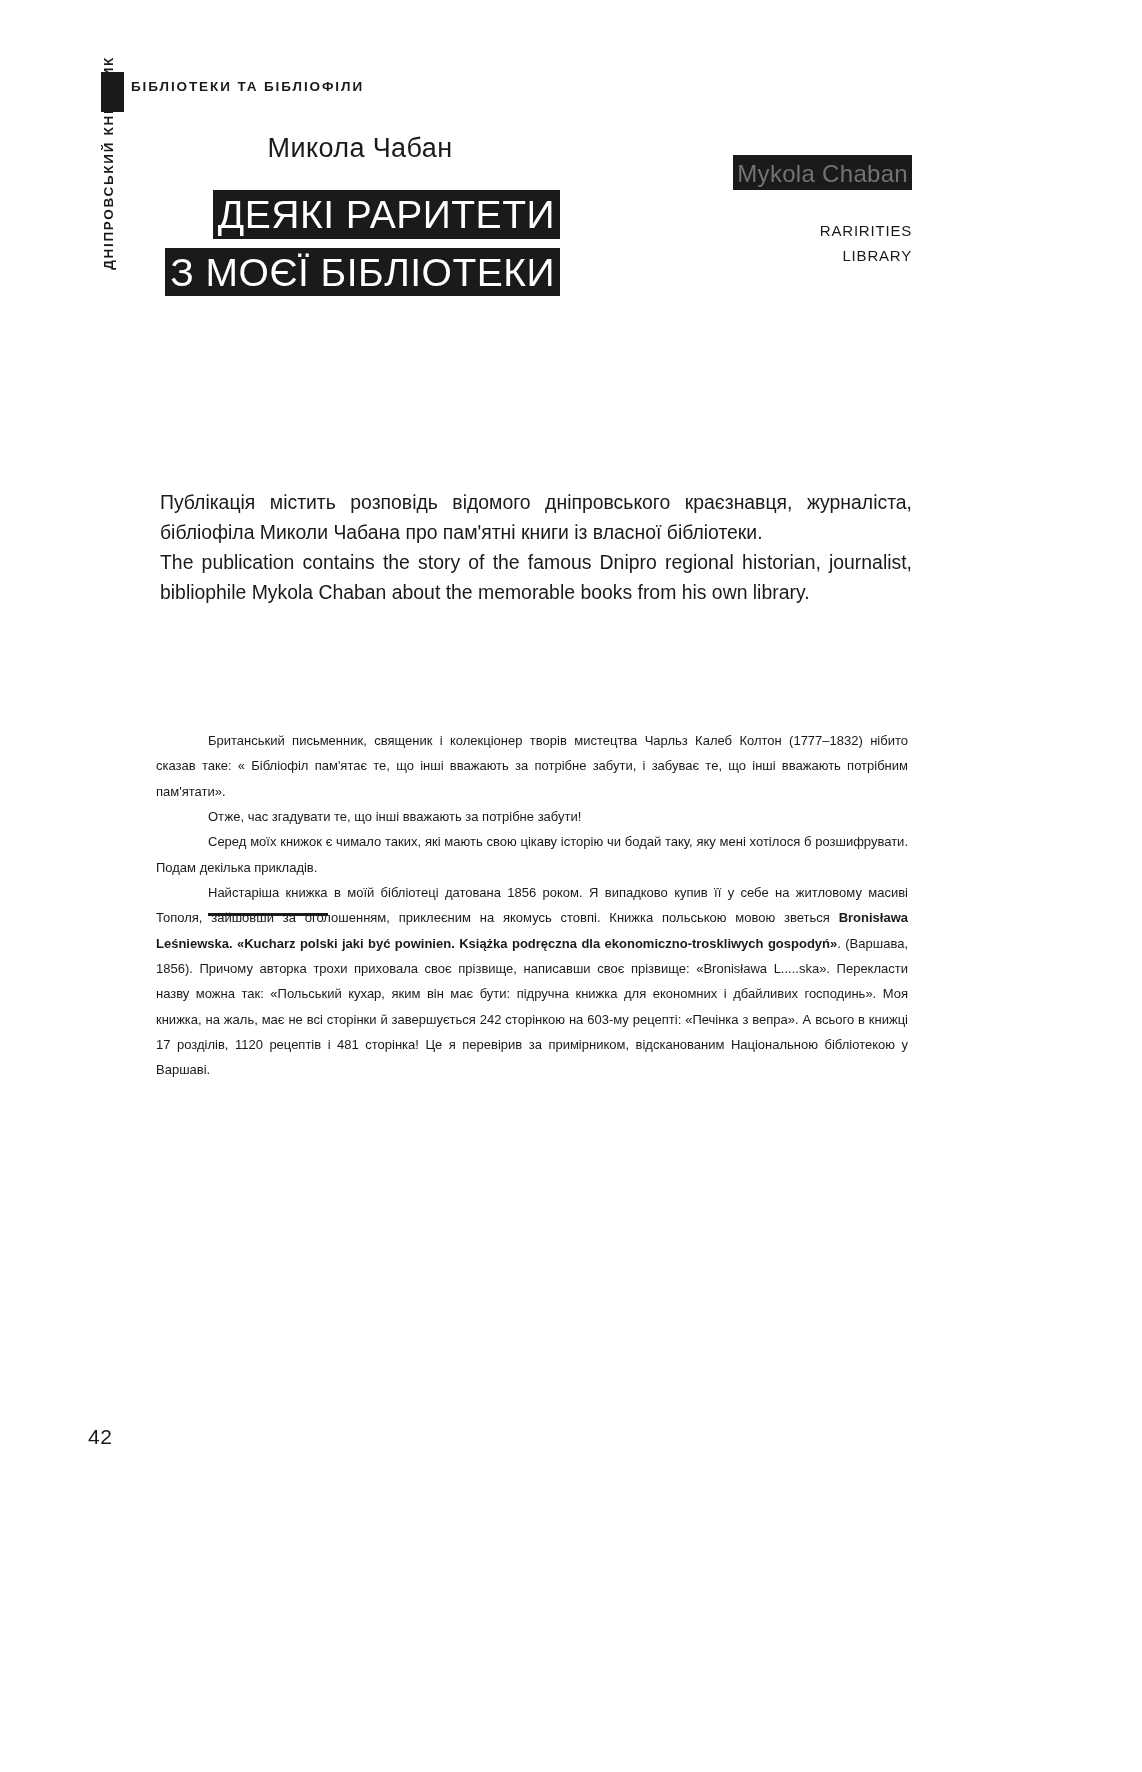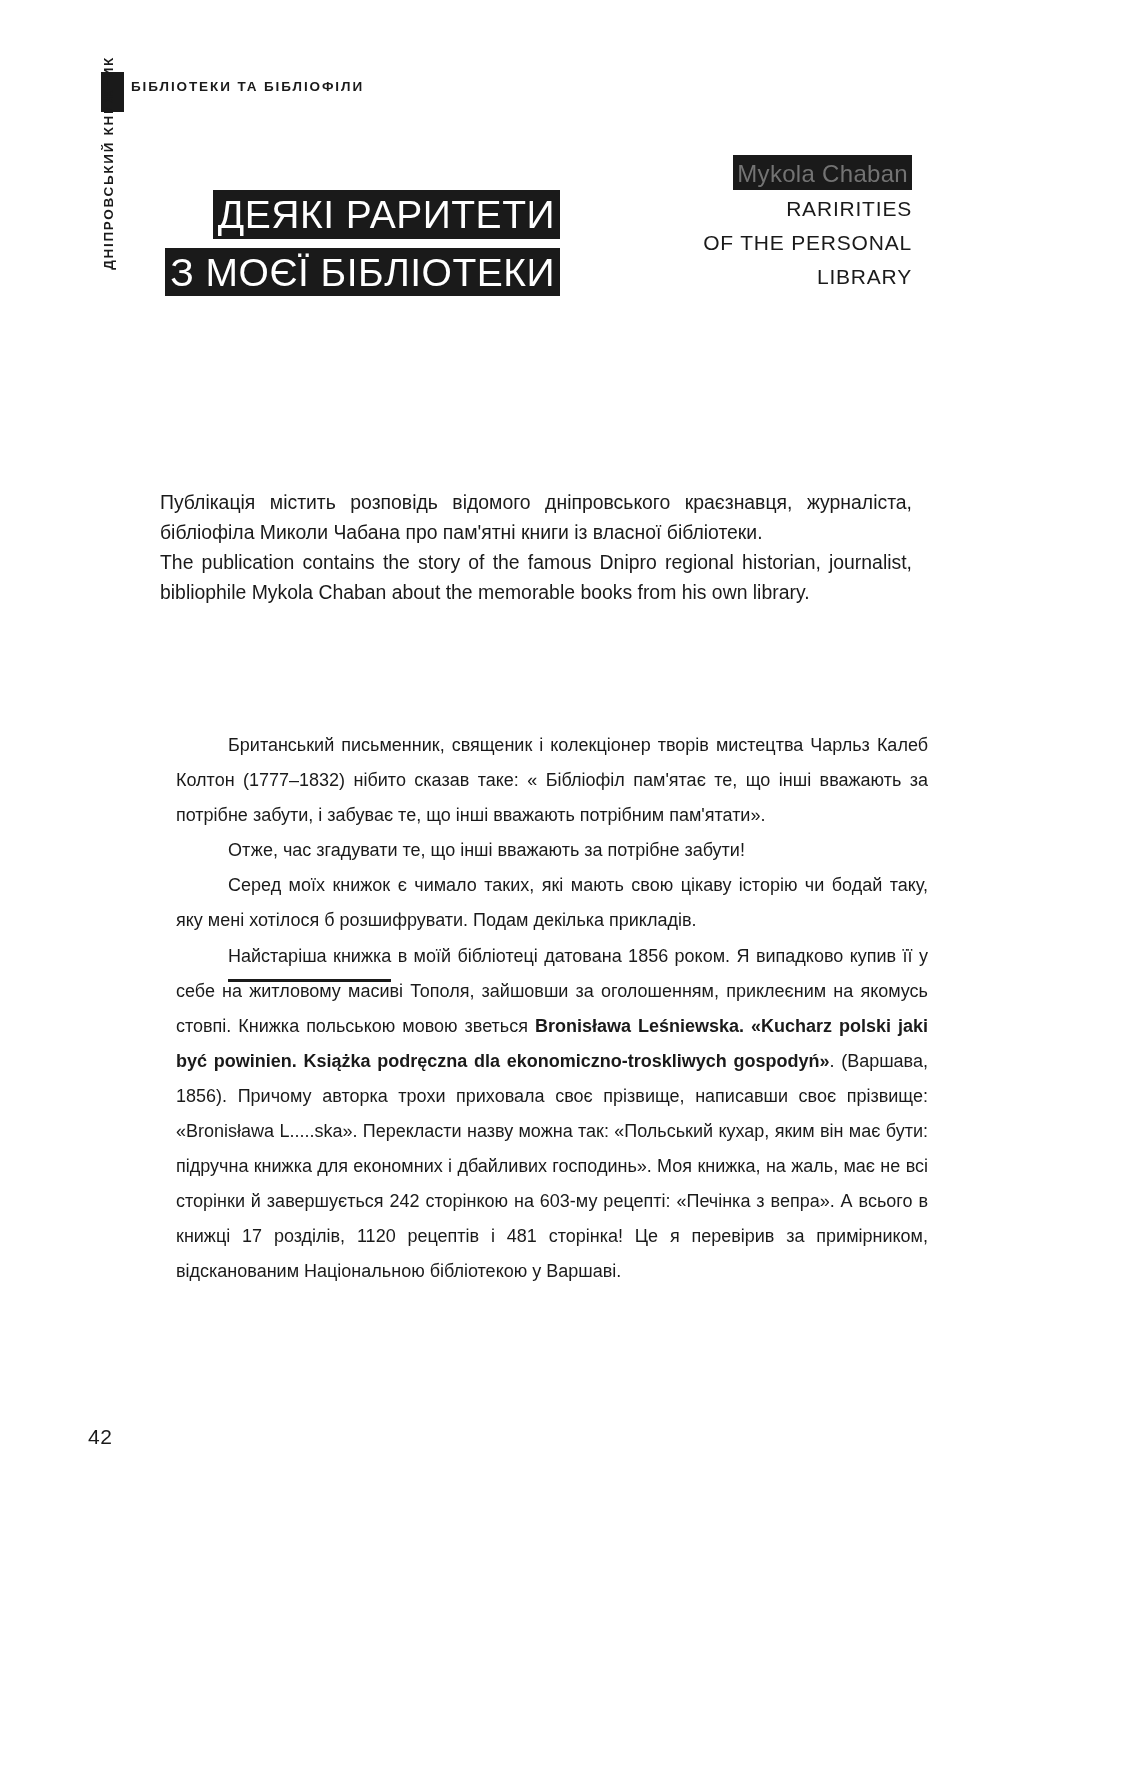--- a/index.html
+++ b/index.html
@@ -107,22 +107,22 @@
     display: inline-block;
     background: #1a1a1a;
     color: #737373;
     font-size: 24px;
     line-height: 1.1;
     padding: 6px 4px 3px 4px;
     letter-spacing: 0.3px;
     white-space: nowrap;
   }
   .title-en {
-    margin-top: 2px;
-    font-size: 21px;
+    margin-top: 29px;
+    font-size: 15px;
     line-height: 1.62;
     letter-spacing: 0.8px;
   }
   .title-en div { white-space: nowrap; }
 
   
   .abstract {
     position: absolute;
     left: 160px;
     top: 488px;
@@ -130,24 +130,24 @@
     font-size: 19.4px;
     line-height: 1.54;
     text-align: justify;
   }
   .abstract p { margin: 0; }
   .abstract p.hang { text-indent: 0; }
 
   
   .body-text {
     position: absolute;
-    left: 176px;
+    left: 156px;
     top: 728px;
     width: 752px;
-    font-size: 18px;
+    font-size: 13px;
     line-height: 1.95;
     text-align: justify;
   }
   .body-text p {
     margin: 0;
     text-indent: 52px;
   }
   .body-text b { font-weight: bold; }
   .body-text u {
     text-decoration: none;
@@ -170,31 +170,31 @@
 
 <div id="page">
 
   <div class="vertical-strip">
     <div class="vertical-block"></div>
     <div class="vertical-text">ДНІПРОВСЬКИЙ КНИЖНИК</div>
   </div>
 
   <div class="kicker">БІБЛІОТЕКИ ТА БІБЛІОФІЛИ</div>
 
+  <div class="author-ua">Микола Чабан</div>
 
   <div class="title-ua">
     <span class="tline"><span>ДЕЯКІ РАРИТЕТИ</span></span>
     <span class="tline"><span>З МОЄЇ БІБЛІОТЕКИ</span></span>
   </div>
 
   <div class="eng-block">
     <div class="author-en"><span>Mykola Chaban</span></div>
     <div class="title-en">
       <div>RARIRITIES</div>
-      <div>OF THE PERSONAL</div>
       <div>LIBRARY</div>
     </div>
   </div>
 
   <div class="abstract">
     <p>Публікація містить розповідь відомого дніпровського краєзнавця, журналіста, бібліофіла Миколи Чабана про пам'ятні книги із власної бібліотеки.</p>
     <p class="hang">The publication contains the story of the famous Dnipro regional historian, journalist, bibliophile Mykola Chaban about the memorable books from his own library.</p>
   </div>
 
   <div class="body-text">

